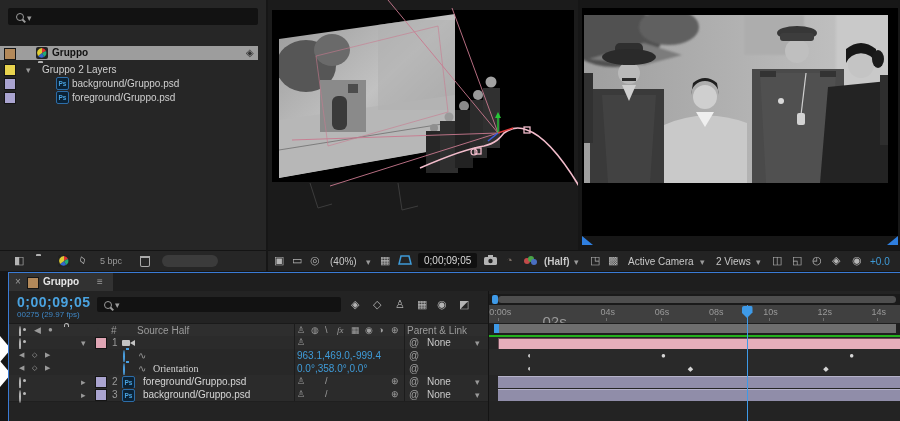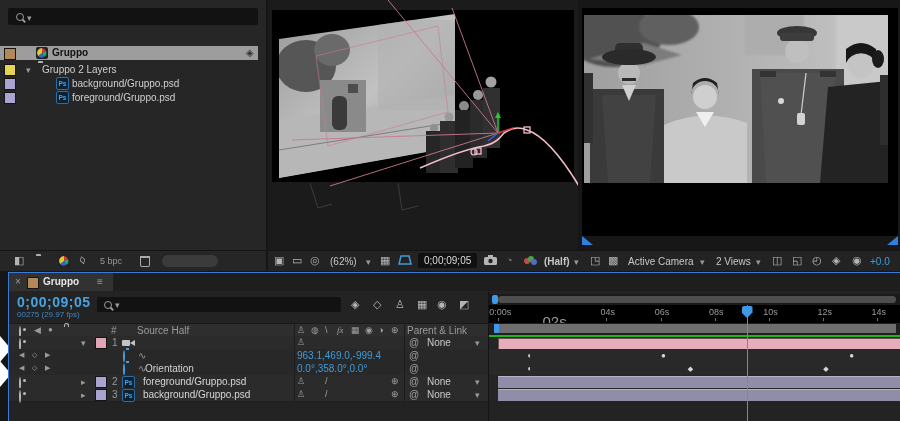--- a/index.html
+++ b/index.html
@@ -45,21 +45,21 @@
   .tlrow{border-bottom:1px solid #1f1f1f;background:#2b2b2b;}
   .namecell{background:#a2a2a2;color:#111;border-radius:1px;}
   .eye{width:10px;height:7px;border:1.2px solid #b8b8b8;border-radius:50%;position:relative;}
   .eye::after{content:"";position:absolute;left:2.5px;top:1px;width:3px;height:3px;border-radius:50%;background:#b8b8b8;}
   .lock{width:6px;height:5px;background:#b8b8b8;border-radius:1px;position:relative;margin-top:4px;}
   .lock::before{content:"";position:absolute;top:-3.5px;left:0.5px;width:3px;height:3px;border:1.2px solid #b8b8b8;border-bottom:none;border-radius:3px 3px 0 0;}
   .sw{font-size:9px;color:#9f9f9f;}
   .stopwatch{width:7px;height:7px;border:1.3px solid #4a9fe0;border-radius:50%;position:relative;}
   .stopwatch::before{content:"";position:absolute;top:-3px;left:2px;width:3px;height:2px;background:#4a9fe0;}
   .camico svg{display:block;}
-  .ruler{background:#000000;border-bottom:1px solid #1a1a1a;}
+  .ruler{background:#404040;border-bottom:1px solid #1a1a1a;}
   .tick{width:1px;height:3px;background:#6f6f6f;}
   .kf{position:absolute;color:#d6d6d6;font-size:8px;line-height:13px;transform:translateX(-50%);}
   .kf-half::before{content:"◖";}
   .kf-circle::before{content:"●";}
   .kf-diamond::before{content:"◆";font-size:7px;}
   .navbar{background:#4e4e4e;border-radius:4px;height:7px;}
   .wab{background:#6e6e6e;height:9px;}
   .pill{background:#3b3b3b;border-radius:6px;}
   .whitearrow{width:0;height:0;border-top:13px solid transparent;border-bottom:13px solid transparent;border-left:11px solid #fff;}
 </style>
@@ -247,21 +247,21 @@
       <rect x="0" y="58" width="9" height="70" fill="#313131"></rect>
     </svg>
     <span class="a cornerTri" style="left:2px;top:236px;border-width:0 0 9px 11px;border-color:transparent transparent #2f7fe0 transparent;transform:scaleX(-1);"></span>
     <span class="a cornerTri" style="left:307px;top:236px;border-width:0 0 9px 11px;border-color:transparent transparent #2f7fe0 transparent;"></span>
   </div>
 
   <div id="compbar" class="a">
     <span class="a ic" style="left:6px;top:4px;">▣</span>
     <span class="a ic" style="left:24px;top:4px;">▭</span>
     <span class="a ic" style="left:42px;top:4px;">◎</span>
-    <span class="a txt" style="left:62px;top:5px;">(62%)</span>
+    <span class="a txt" style="left:62px;top:5px;">(40%)</span>
     <span class="a chev" style="left:98px;top:6px;">▾</span>
     <span class="a ic" style="left:112px;top:4px;">▦</span>
     <span class="a" style="left:130px;top:4px;">
       <svg width="14" height="11">
           <polygon points="3,1 11,1 13,9 1,9" fill="none" stroke="#3f9bd8" stroke-width="1.5"></polygon>
         </svg>
     </span>
     <span class="a tcbox txt" style="left:150px;top:2px;">0;00;09;05</span>
     <span class="a" style="left:216px;top:4px;">
       <svg width="13" height="10">
@@ -365,21 +365,21 @@
       <span class="a txt blue" style="left:288px;top:1px;">963.1,469.0,-999.4</span>
       <span class="a sw" style="left:400px;top:1px;font-size:10px;">@</span>
     </div>
 
     <div class="a tlrow" style="left:0;top:89px;width:480px;height:13px;background:#282828;">
       <span class="a dim" style="left:10px;top:2px;font-size:7px;">◀</span>
       <span class="a dim" style="left:23px;top:2px;font-size:7px;">◇</span>
       <span class="a dim" style="left:36px;top:2px;font-size:7px;">▶</span>
       <span class="a stopwatch" style="left:114px;top:2px;"></span>
       <span class="a dim" style="left:129px;top:1px;">∿</span>
-      <span class="a txt" style="left:136px;top:1px;color:#d2d2d2;">Orientation</span>
+      <span class="a txt" style="left:144px;top:1px;color:#d2d2d2;font-family:Liberation Serif, serif;">Orientation</span>
       <span class="a txt blue" style="left:288px;top:1px;">0.0°,358.0°,0.0°</span>
       <span class="a sw" style="left:400px;top:1px;font-size:10px;">@</span>
     </div>
 
     <div class="a tlrow" style="left:0;top:102px;width:480px;height:13px;">
       <span class="a eye" style="left:10px;top:3px;"></span>
       <span class="a chev" style="left:72px;top:2px;">▸</span>
       <span class="a chip" style="left: 86px; top: 1px; background-color: rgb(170, 164, 208);"></span>
       <span class="a dim" style="left:103px;top:1px;">2</span>
       <span class="a psico" style="left:113px;top:1px;">Ps</span>

